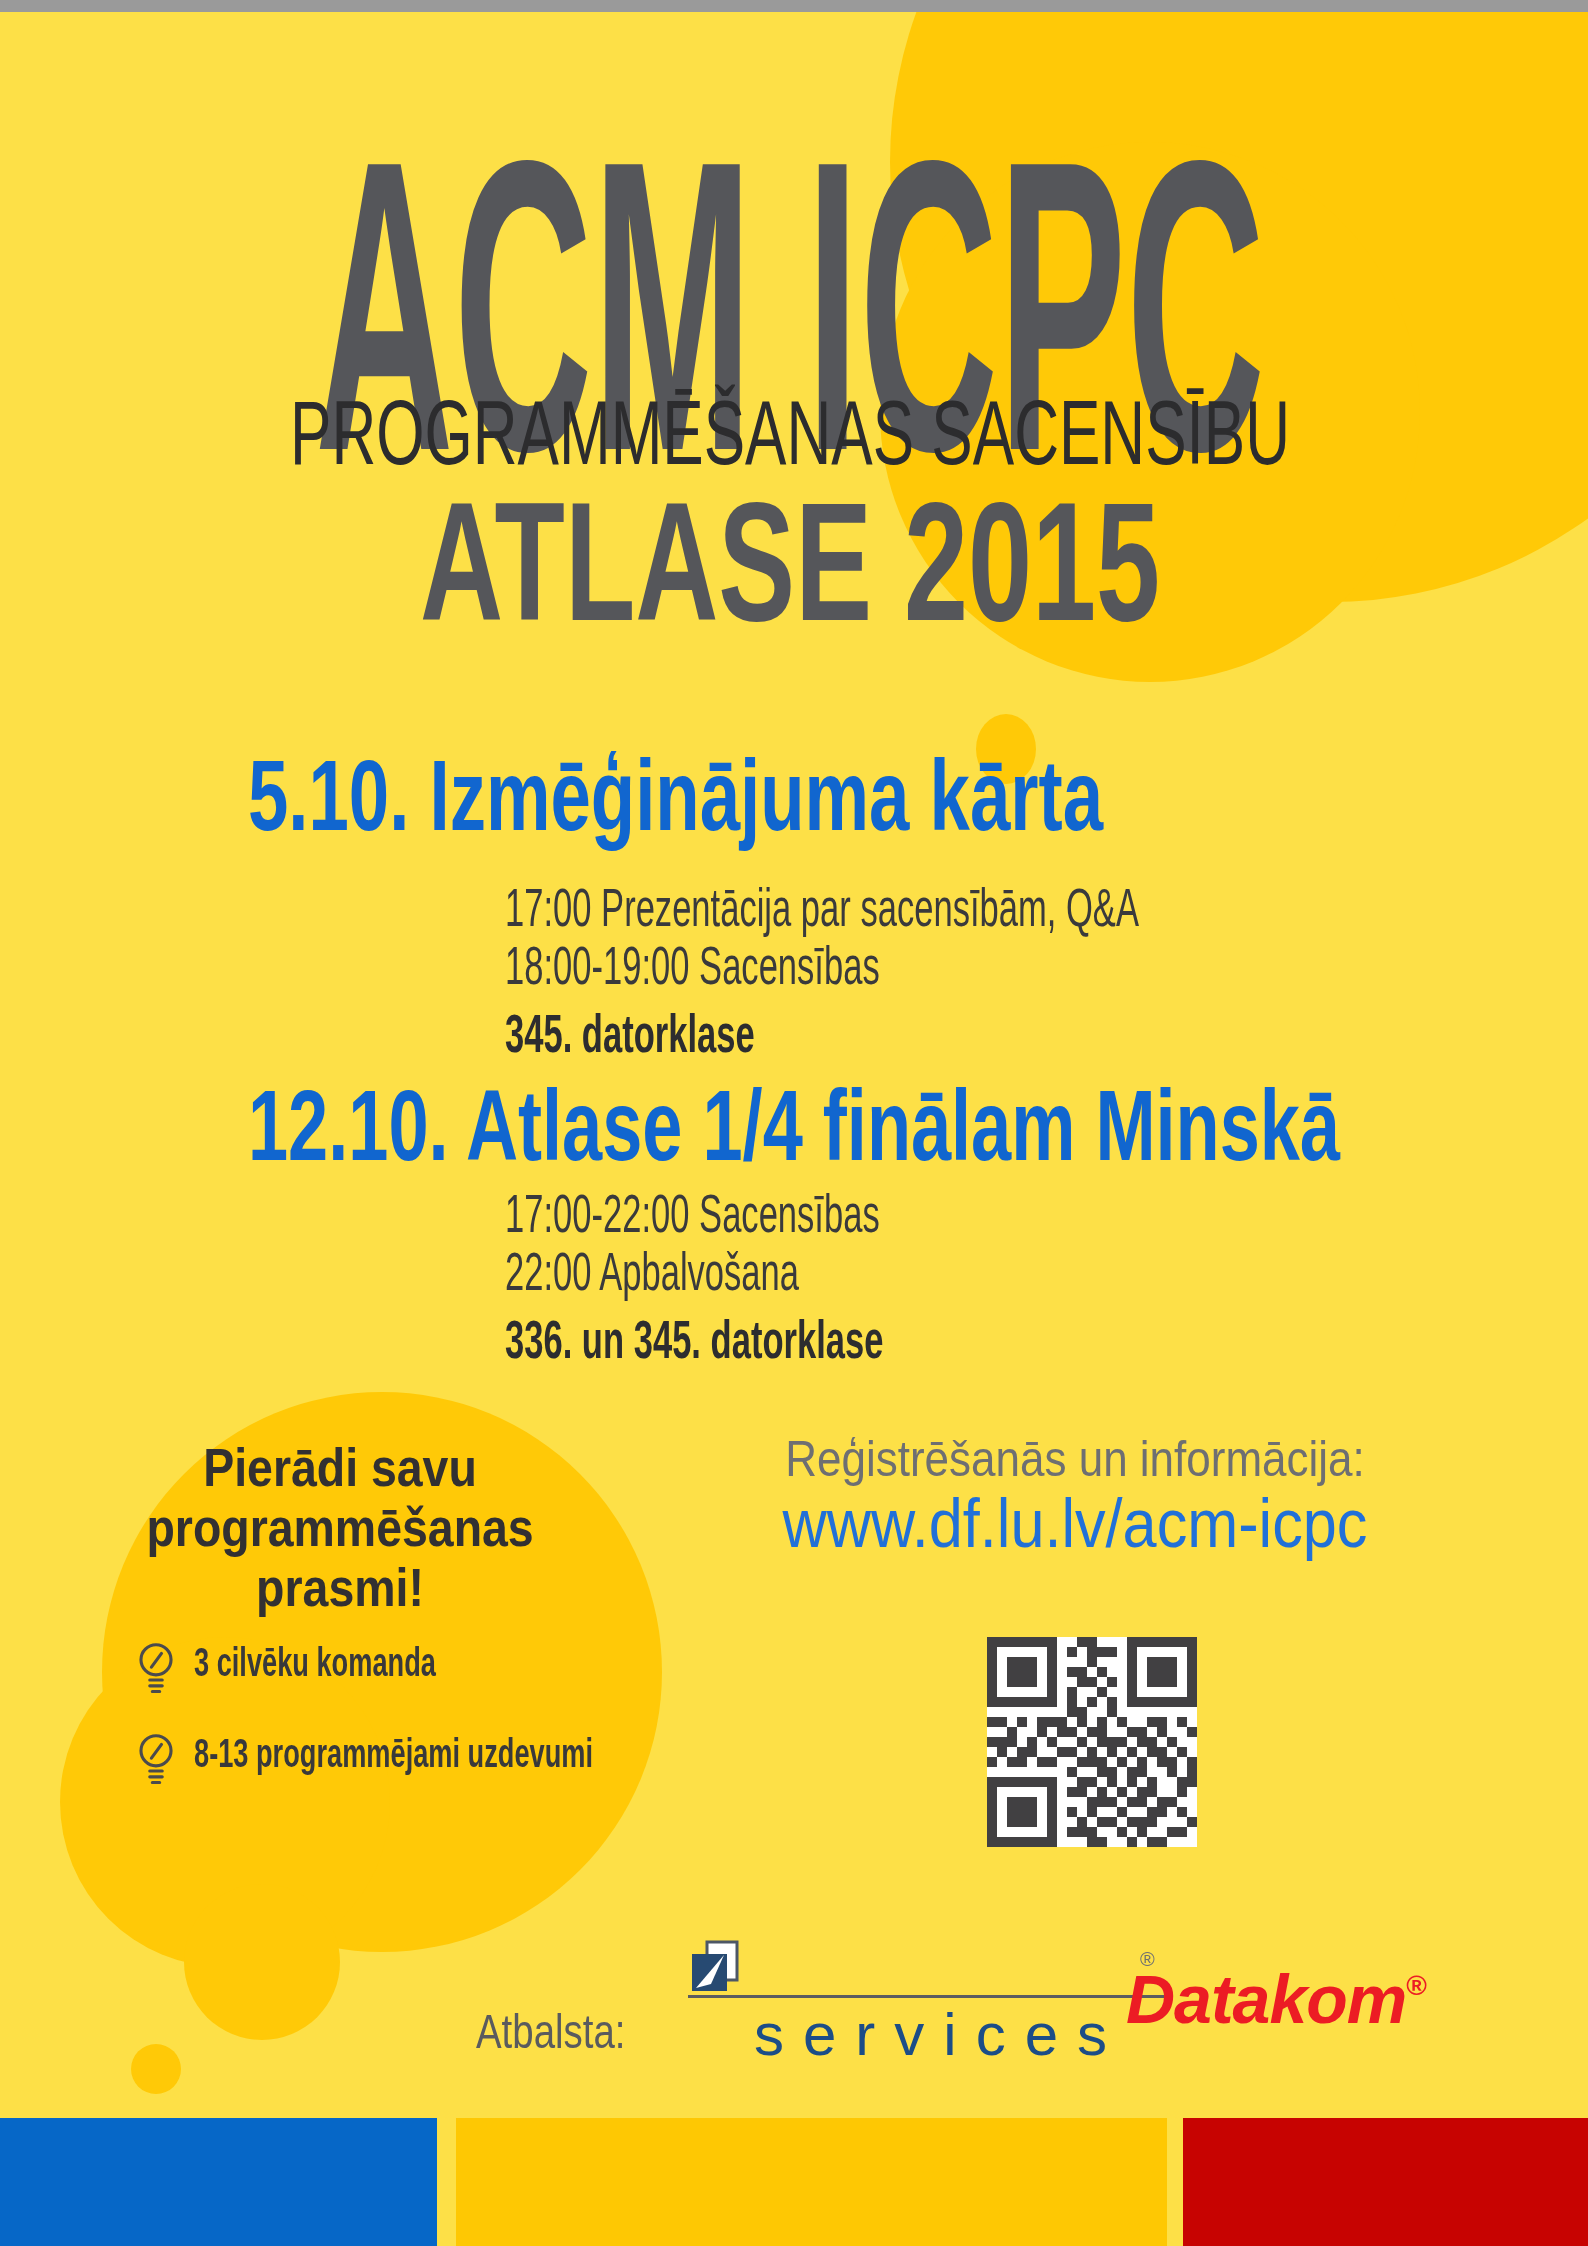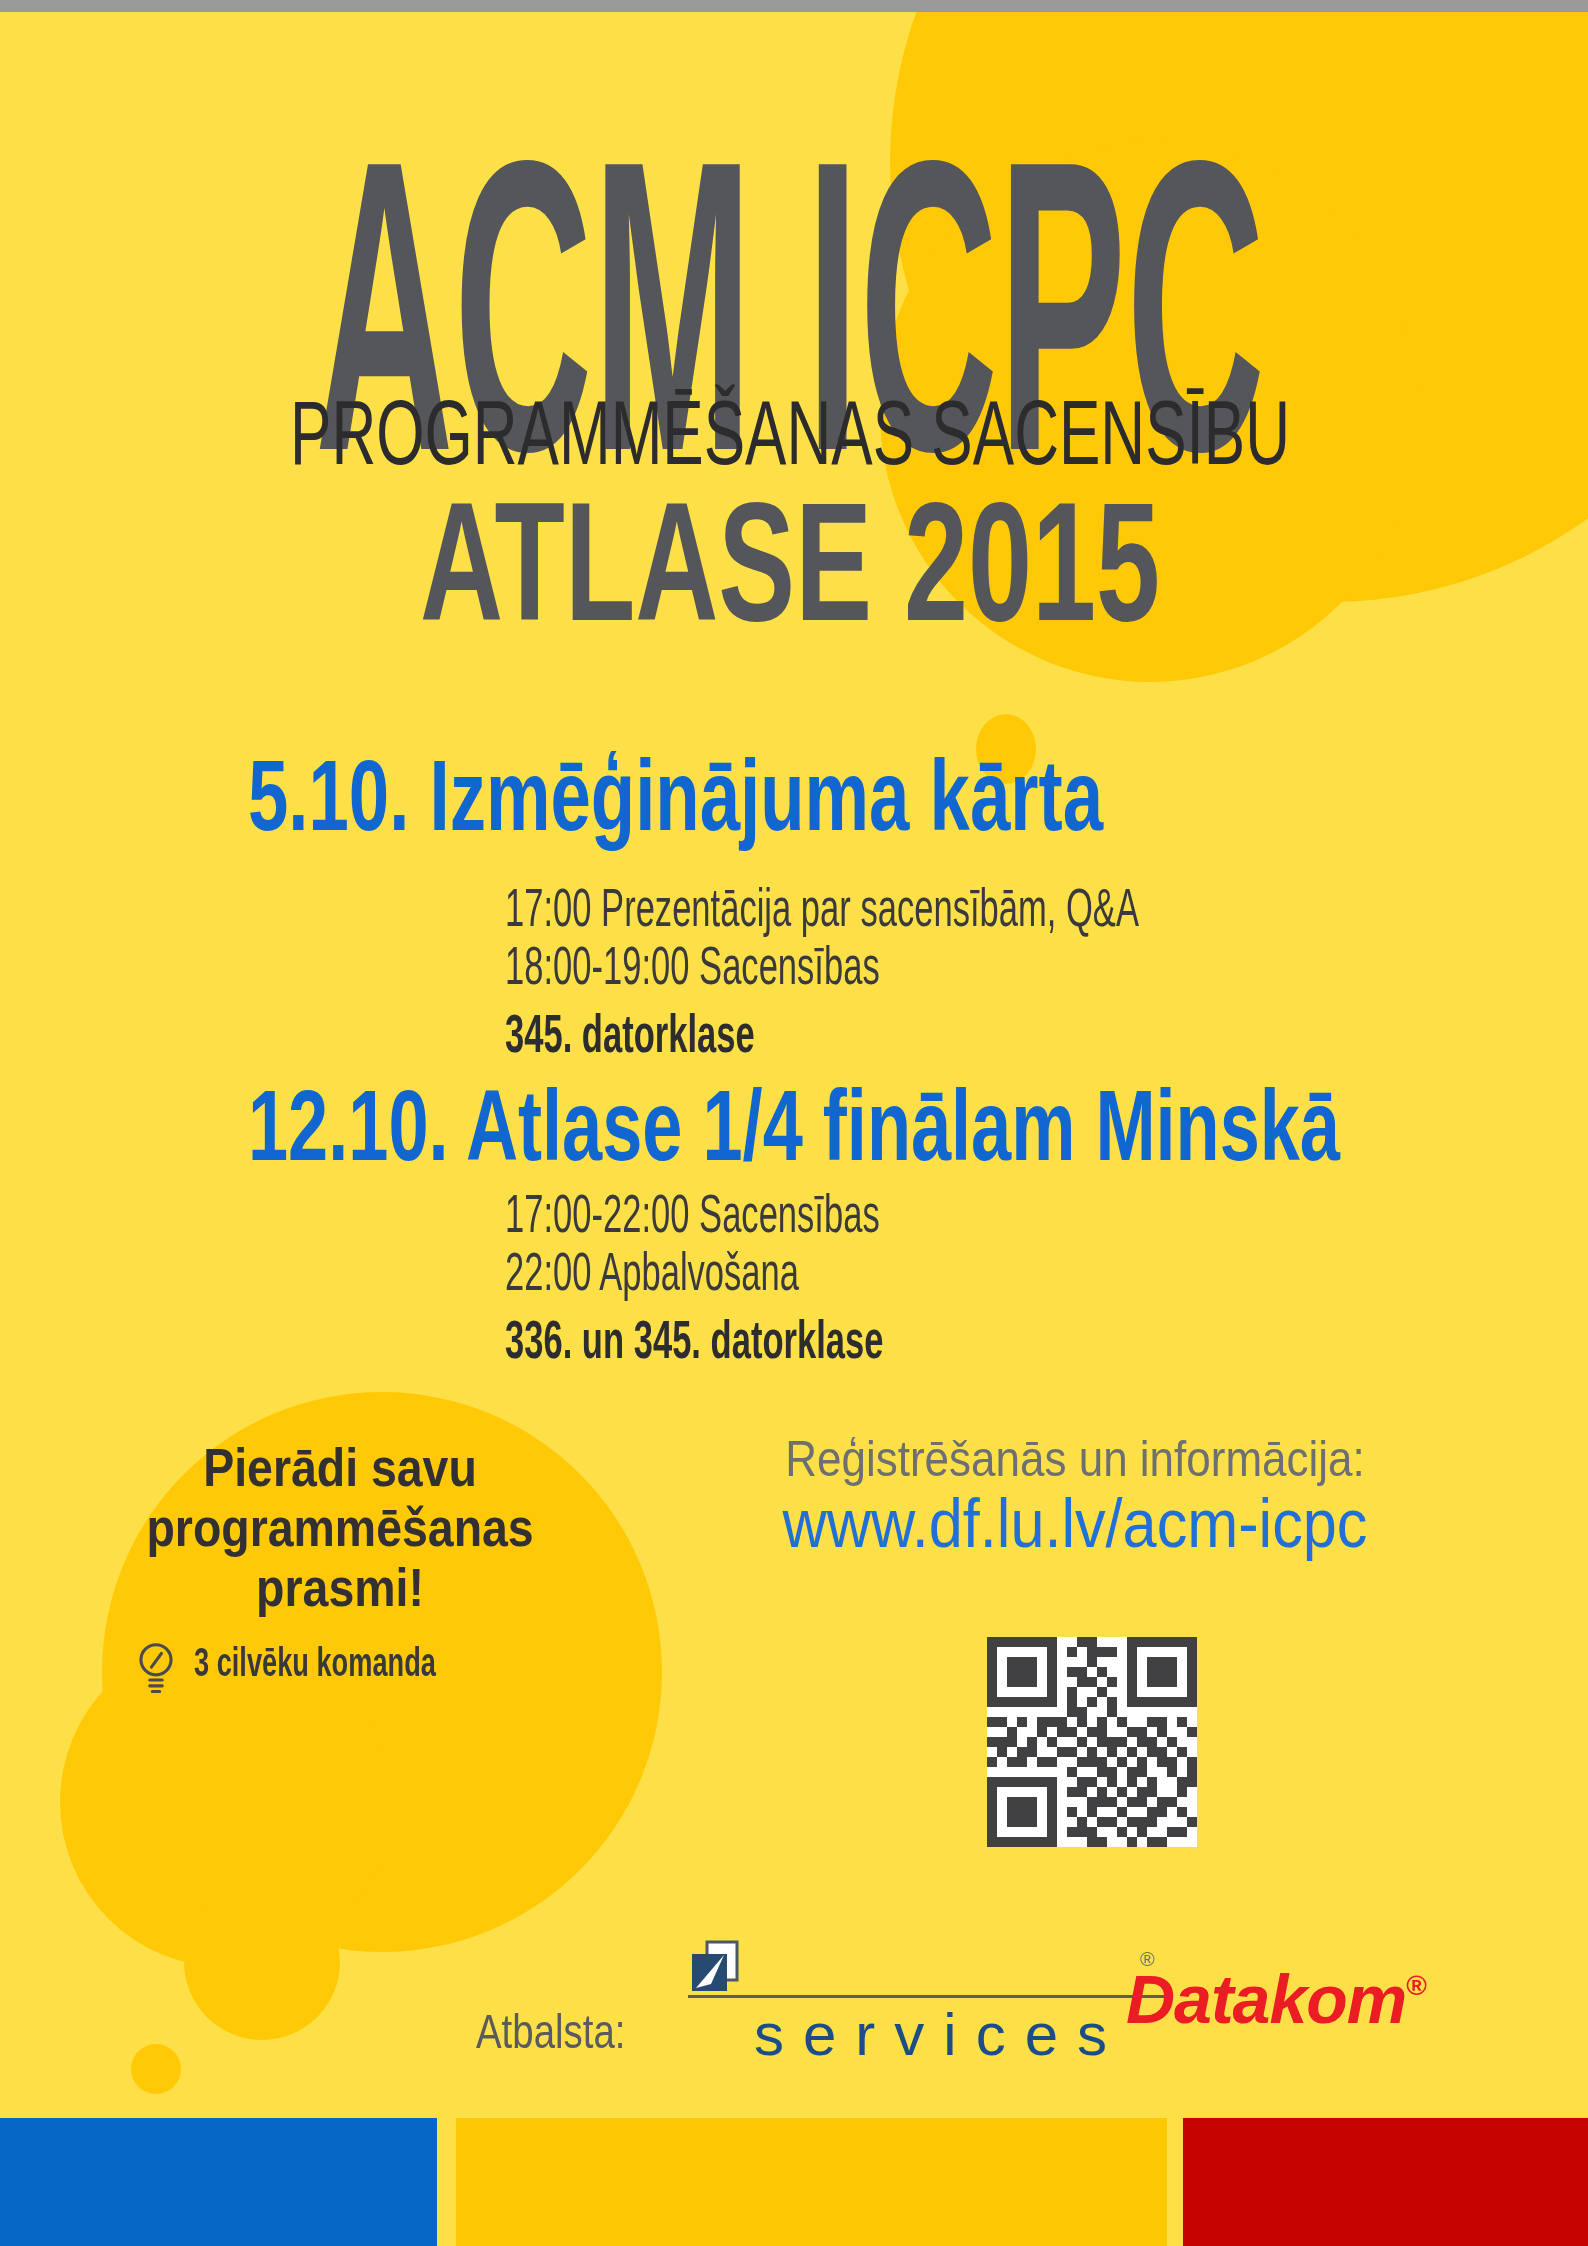--- a/index.html
+++ b/index.html
@@ -135,20 +135,30 @@
   <div class="promo-list">
     <div class="promo-item">
       <span class="bulb">
         <svg width="44" height="58" viewBox="0 0 24 31">
           <circle cx="12" cy="10.5" r="8.2" fill="none" stroke="#4b4b4d" stroke-width="1.7"></circle>
           <path d="M9.5 14.5 L15 7" fill="none" stroke="#4b4b4d" stroke-width="1.7" stroke-linecap="round"></path>
           <path d="M8.6 21.5 h6.8 M8.6 24.7 h6.8 M10 27.8 h4" fill="none" stroke="#4b4b4d" stroke-width="1.7" stroke-linecap="round"></path>
         </svg>
       </span>
       <span class="lbl">3 cilvēku komanda</span>
+    </div>
+    <div class="promo-item">
+      <span class="bulb">
+        <svg width="44" height="58" viewBox="0 0 24 31">
+          <circle cx="12" cy="10.5" r="8.2" fill="none" stroke="#4b4b4d" stroke-width="1.7"></circle>
+          <path d="M9.5 14.5 L15 7" fill="none" stroke="#4b4b4d" stroke-width="1.7" stroke-linecap="round"></path>
+          <path d="M8.6 21.5 h6.8 M8.6 24.7 h6.8 M10 27.8 h4" fill="none" stroke="#4b4b4d" stroke-width="1.7" stroke-linecap="round"></path>
+        </svg>
+      </span>
+      <span class="lbl">8-13 programmējami uzdevumi</span>
     </div>
   </div>
 
   <div class="reg-label">Reģistrēšanās un informācija:</div>
   <div class="reg-link">www.df.lu.lv/acm-icpc</div>
 
   <div class="qr">
       <div class="qm on"></div>
       <div class="qm on"></div>
       <div class="qm on"></div>

